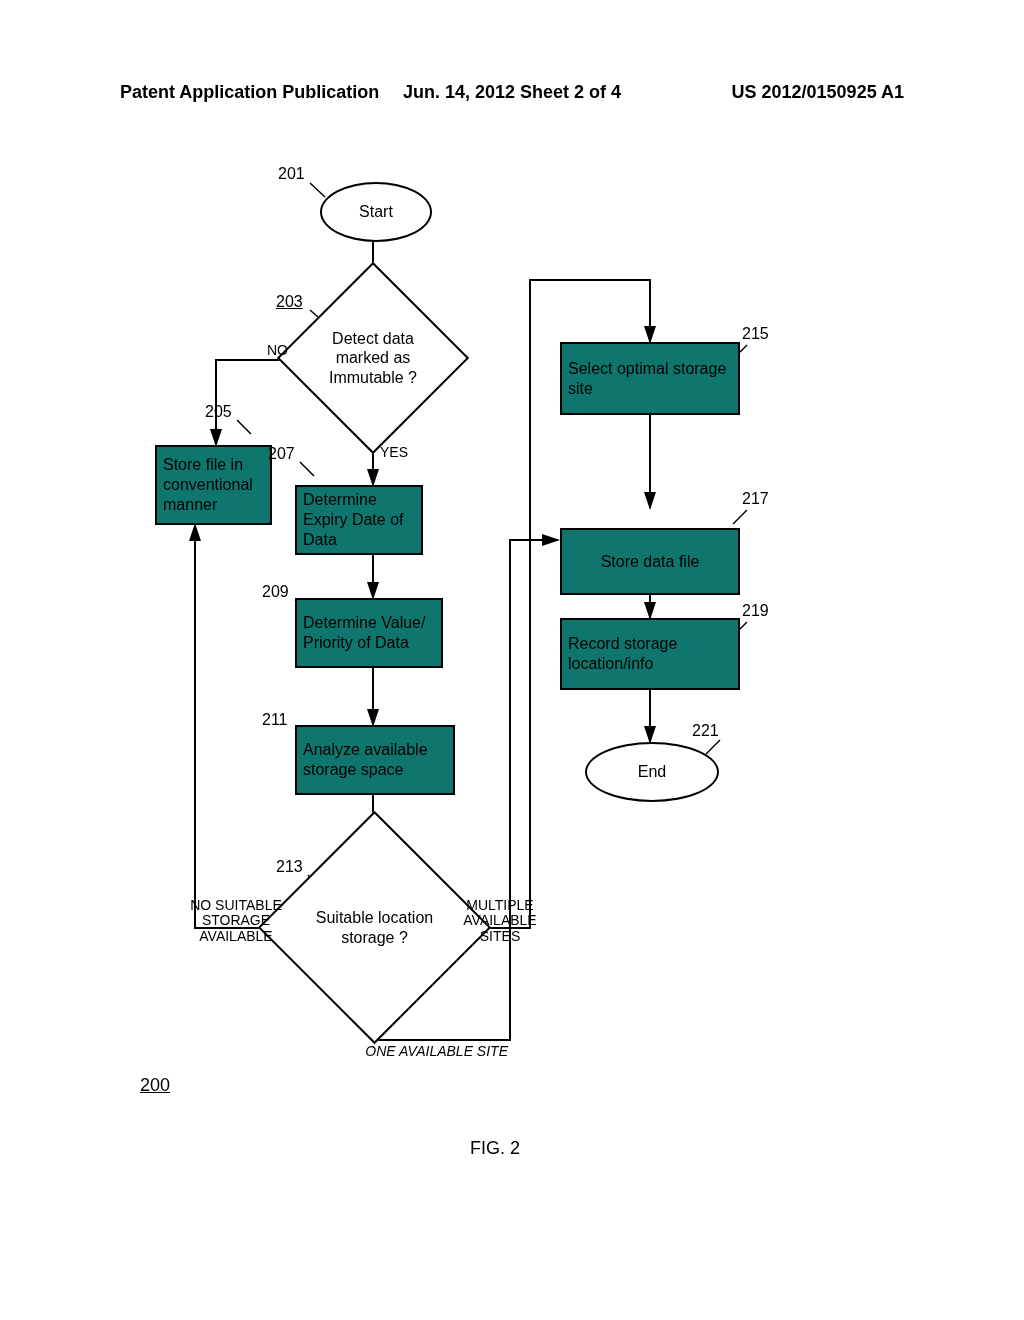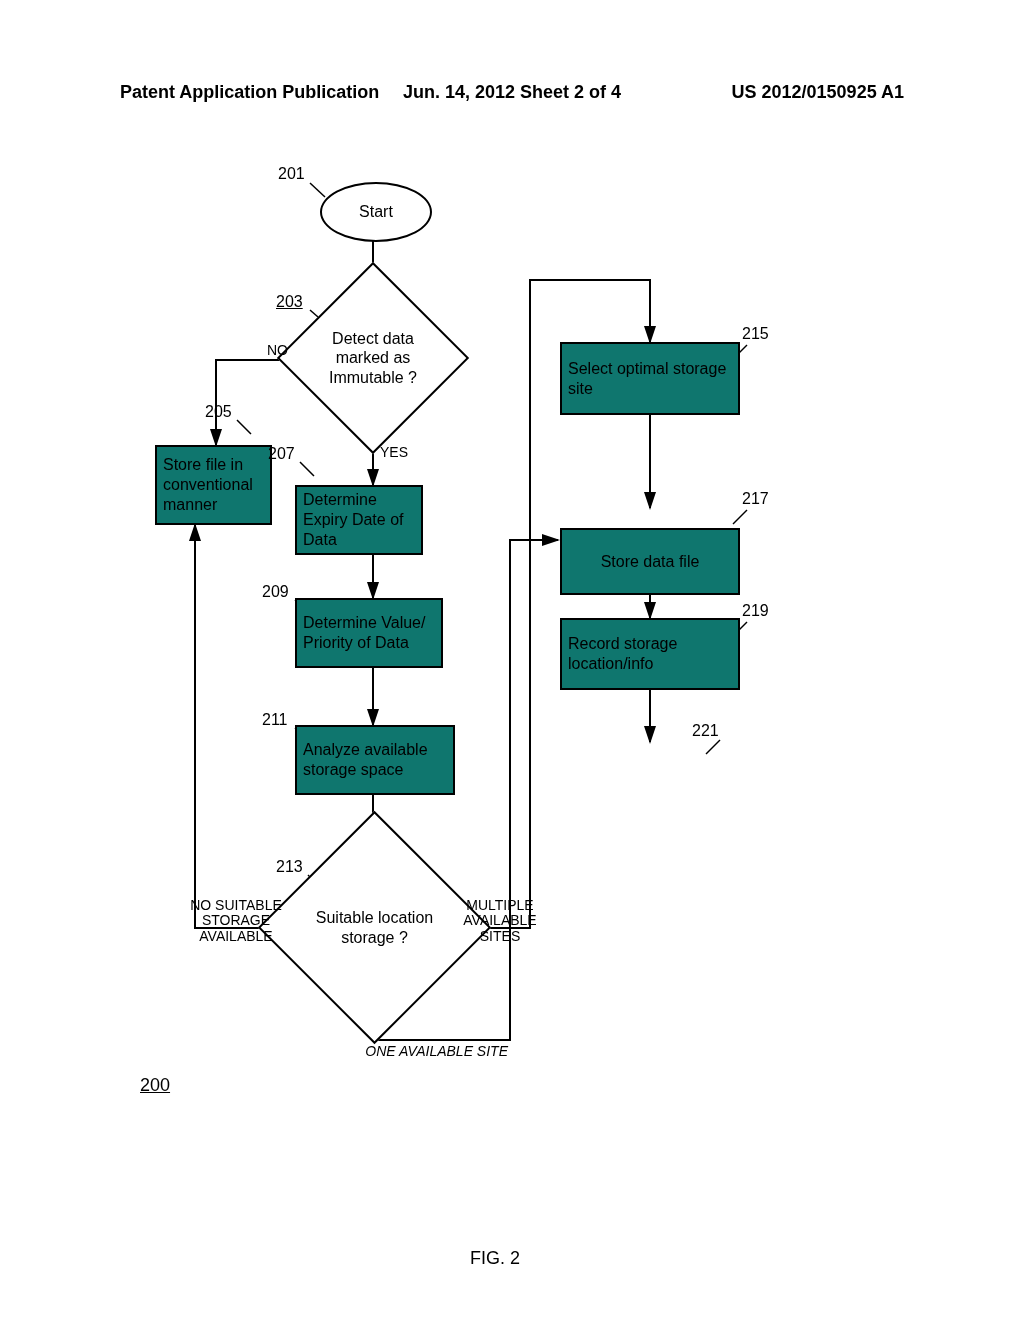--- a/index.html
+++ b/index.html
@@ -228,21 +228,24 @@
     <span>217</span>
   </div>
 
   <div class="node process" style="left:560px; top:618px; width:180px; height:72px;">
     <span>Record storage location/info</span>
   </div>
   <div class="ref refR" style="left:742px; top:602px;">
     <span>219</span>
   </div>
 
+  <div class="node terminator" style="left:585px; top:742px; width:130px; height:56px;">
+    <span>End</span>
+  </div>
   <div class="ref refR" style="left:692px; top:722px;">
     <span>221</span>
   </div>
 
   <div class="figRef" style="left:140px; top:1075px;">200</div>
 
-  <div class="figCaption" style="left:470px; top:1248px;">FIG. 2</div>
+  <div class="figCaption" style="left:470px; top:1138px;">FIG. 2</div>
 
 </div>
 
 </body></html>

